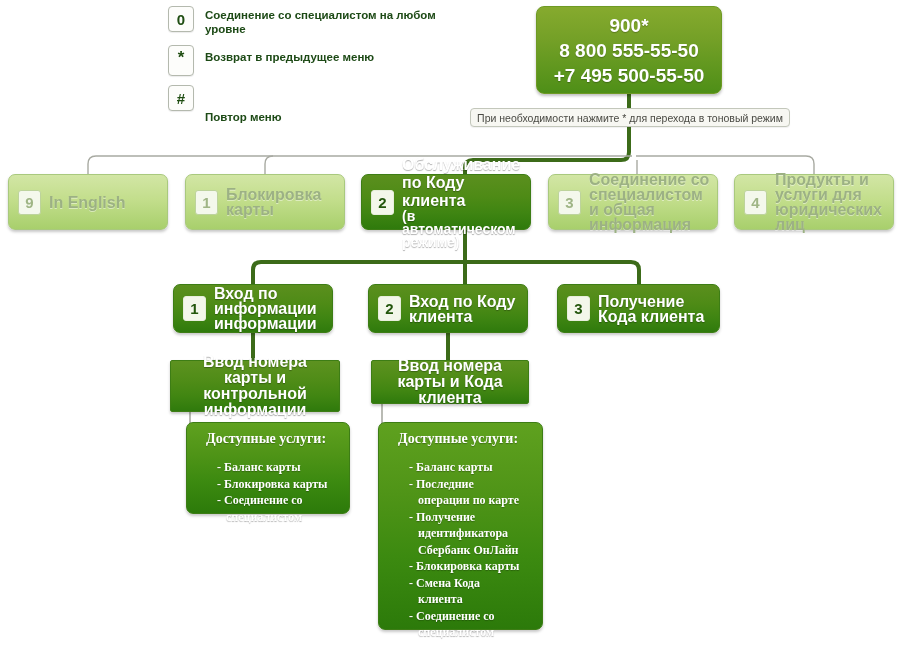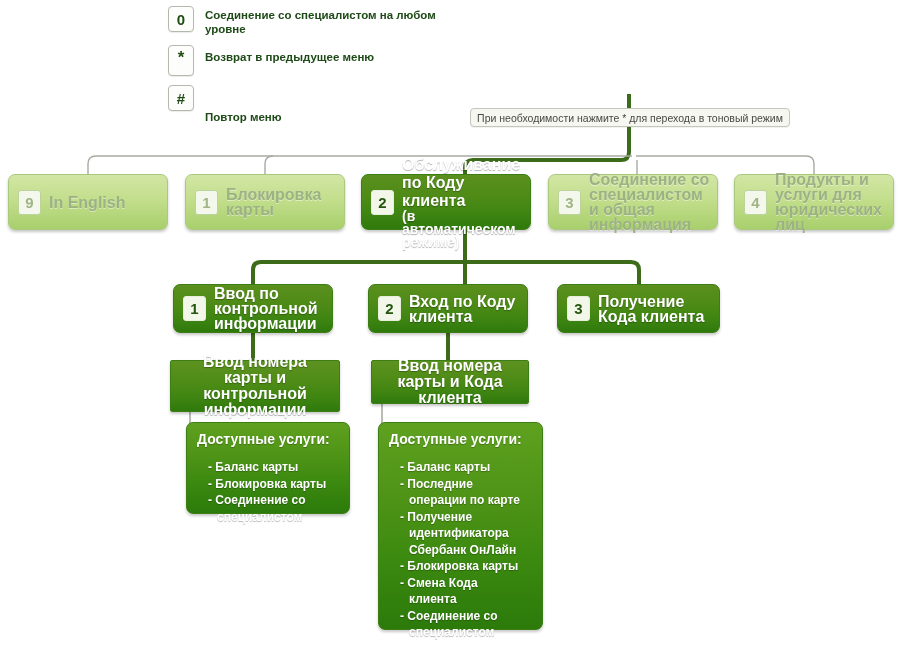--- a/index.html
+++ b/index.html
@@ -83,21 +83,21 @@
     border:1px solid #3d7d15;color:#ffffff;
     display:flex;align-items:center;justify-content:center;text-align:center;
     font-size:16px;font-weight:bold;line-height:16px;
     text-shadow:0 1px 1px rgba(0,0,0,.3);box-sizing:border-box;
   }
 
   .services{
     border-radius:7px;box-shadow:0 2px 3px rgba(0,0,0,.22);
     background:linear-gradient(180deg,#5fa11f 0%,#4f9417 35%,#3c8a10 65%,#2c7a0a 100%);
     border:1px solid #3d7d15;color:#ffffff;box-sizing:border-box;
-    padding:7px 10px 8px 10px;text-shadow:0 1px 1px rgba(0,0,0,.28);
+    padding:7px 10px 8px 19px;text-shadow:0 1px 1px rgba(0,0,0,.28);font-family:Liberation Serif, serif;
   }
   .services h4{margin:0 0 3px 0;font-size:14px;font-weight:bold;line-height:18px;}
   .services ul{margin:11px;padding:0;list-style:none;}
   .services li{font-size:12px;font-weight:bold;line-height:16.5px;padding-left:9px;text-indent:-9px;}
 </style>
 </head>
 <body>
 
 <div id="canvas">
 
@@ -131,20 +131,25 @@
     <div class="legend-row" style="margin-top:6px;">
       <div class="key star">*</div>
       <div class="legend-text" style="padding-top:5px;">Возврат в предыдущее меню</div>
     </div>
     <div class="legend-row" style="margin-top:6px;">
       <div class="key">#</div>
       <div class="legend-text" style="padding-top:5px;margin-top:20px;">Повтор меню</div>
     </div>
   </div>
 
+  <div class="phone node">
+    <div>900*</div>
+    <div>8 800 555-55-50</div>
+    <div>+7 495 500-55-50</div>
+  </div>
 
   <div class="note node">При необходимости нажмите * для перехода в тоновый режим</div>
 
   <div class="node box faded" style="left:8px;top:174px;width:160px;height:56px;">
     <div class="badge">9</div>
     <div class="label">In English</div>
   </div>
 
   <div class="node box faded" style="left:185px;top:174px;width:160px;height:56px;">
     <div class="badge">1</div>
@@ -164,21 +169,21 @@
     <div class="label">Соединение со специалистом и общая информация</div>
   </div>
 
   <div class="node box faded" style="left:734px;top:174px;width:160px;height:56px;">
     <div class="badge">4</div>
     <div class="label">Продукты и услуги для юридических лиц</div>
   </div>
 
   <div class="node box active" style="left:173px;top:284px;width:160px;height:49px;">
     <div class="badge">1</div>
-    <div class="label">Ввод по контрольной информации</div>
+    <div class="label">Вход по информации информации</div>
   </div>
 
   <div class="node box active" style="left:368px;top:284px;width:160px;height:49px;">
     <div class="badge">2</div>
     <div class="label">Вход по Коду клиента</div>
   </div>
 
   <div class="node box active" style="left:557px;top:284px;width:163px;height:49px;">
     <div class="badge">3</div>
     <div class="label">Получение Кода клиента</div>

